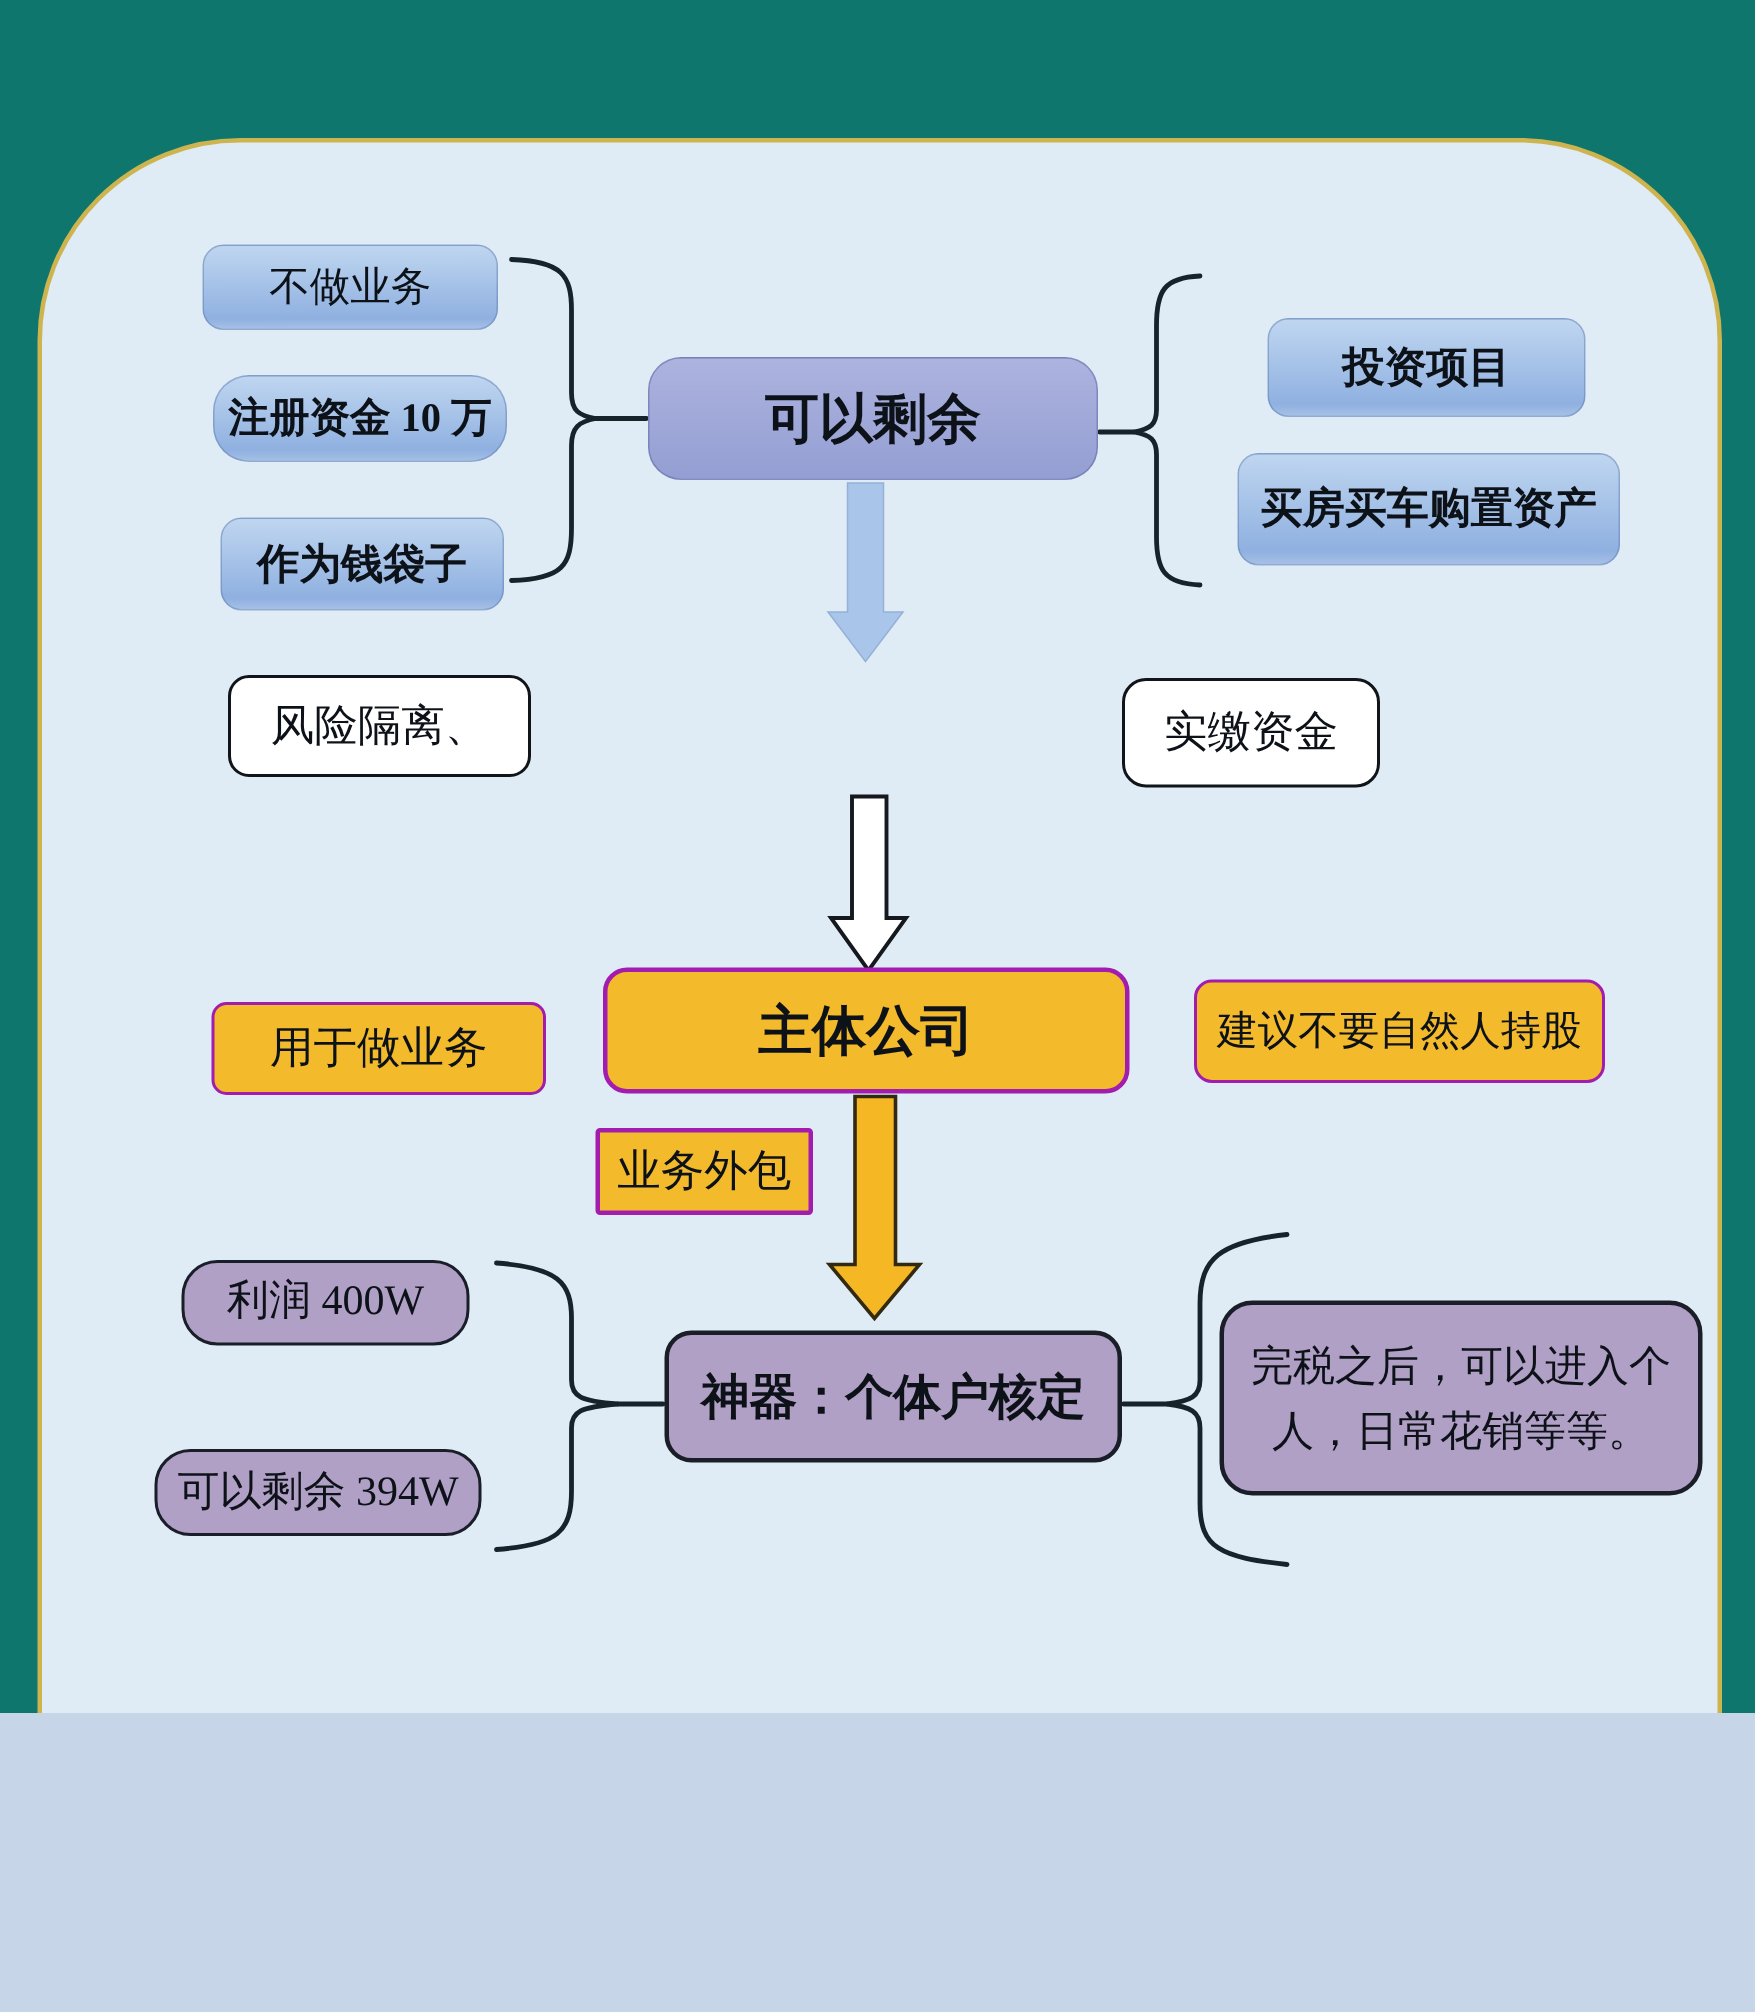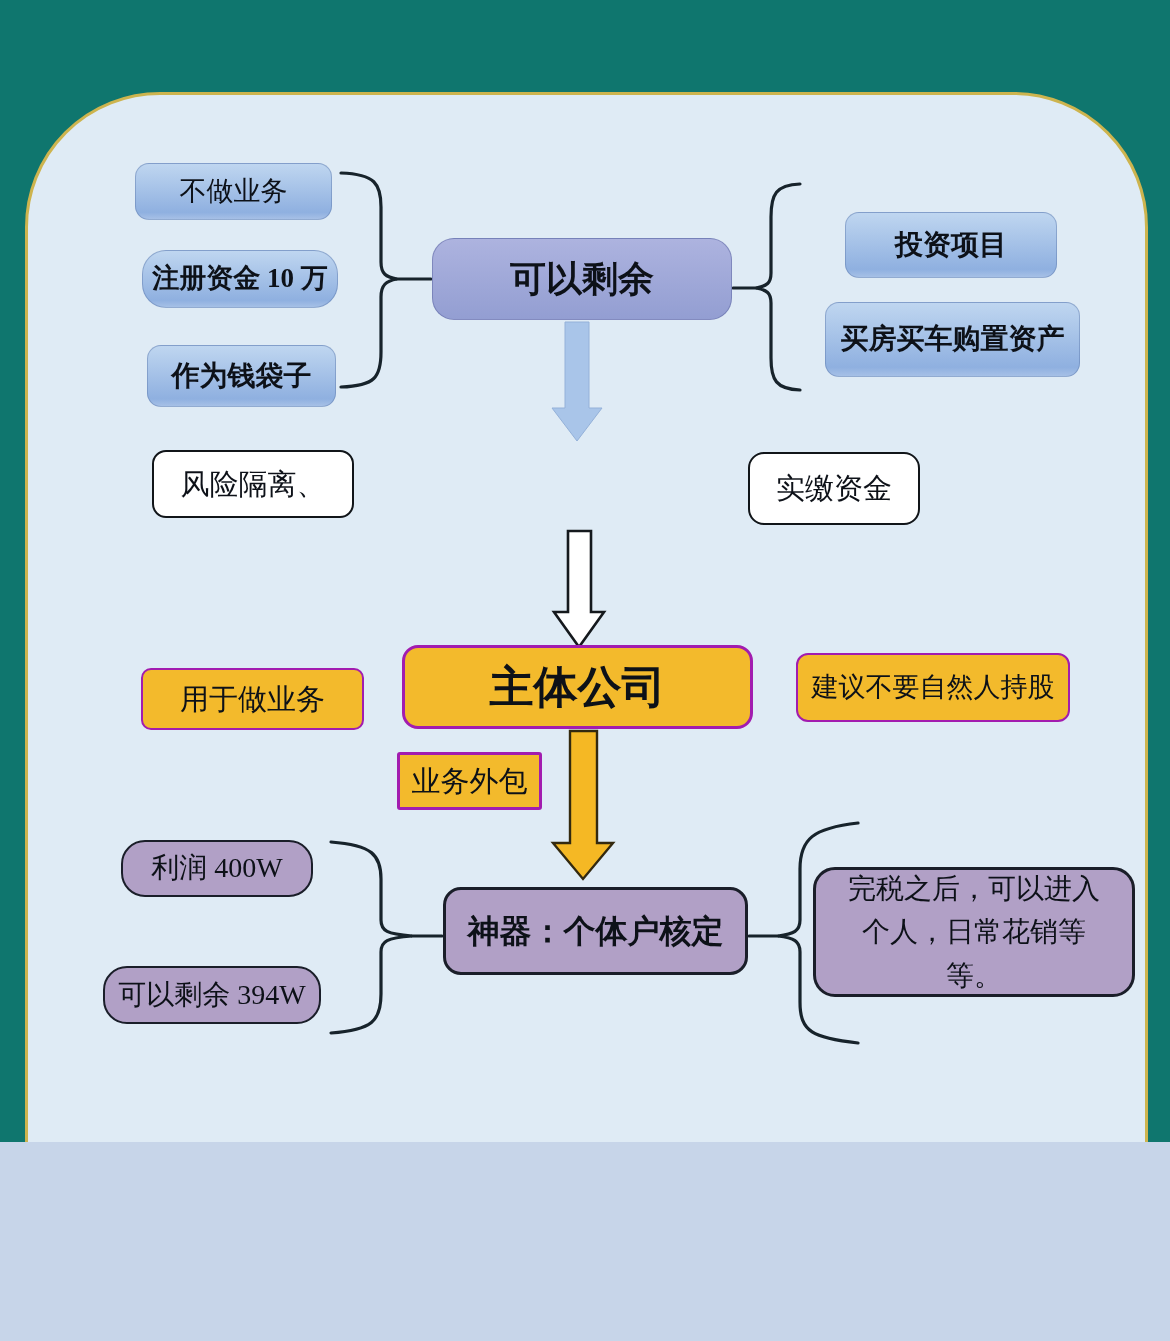--- a/index.html
+++ b/index.html
@@ -28,22 +28,22 @@
     border:1px solid rgba(90,100,160,.5);border-radius:22px;
   }
   .white{background:#ffffff;border:3px solid #111519;border-radius:16px;}
   .yellow{background:#f3ba2c;border:3px solid #a21caf;border-radius:12px;}
   .yellow.sharp{border-radius:3px;}
   .purple{background:#b1a0c6;border:3px solid #1a1e29;border-radius:11px;}
   .purple.big{border-radius:18px;}
   .bold{font-weight:bold;}
   .serif-num{font-family:"Liberation Serif","Liberation Sans","DejaVu Sans",sans-serif;border-radius:24px;}
   .f27{font-size:27px;}.f28{font-size:28px;}.f29{font-size:29px;}
-  .f32{font-size:32px;}.f36{font-size:36px;}.f44{font-size:44px;}
-  .pad{padding:6px 30px;text-align:center;}
+  .f32{font-size:32px;}.f36{font-size:36px;}.f44{font-size:36px;}
+  .pad{padding:6px 8px;text-align:center;}
 </style>
 </head>
 <body>
 
 <div class="stage">
 
   <div class="card"></div>
 
   <svg class="overlay" viewBox="0 0 1170 1341">
 

